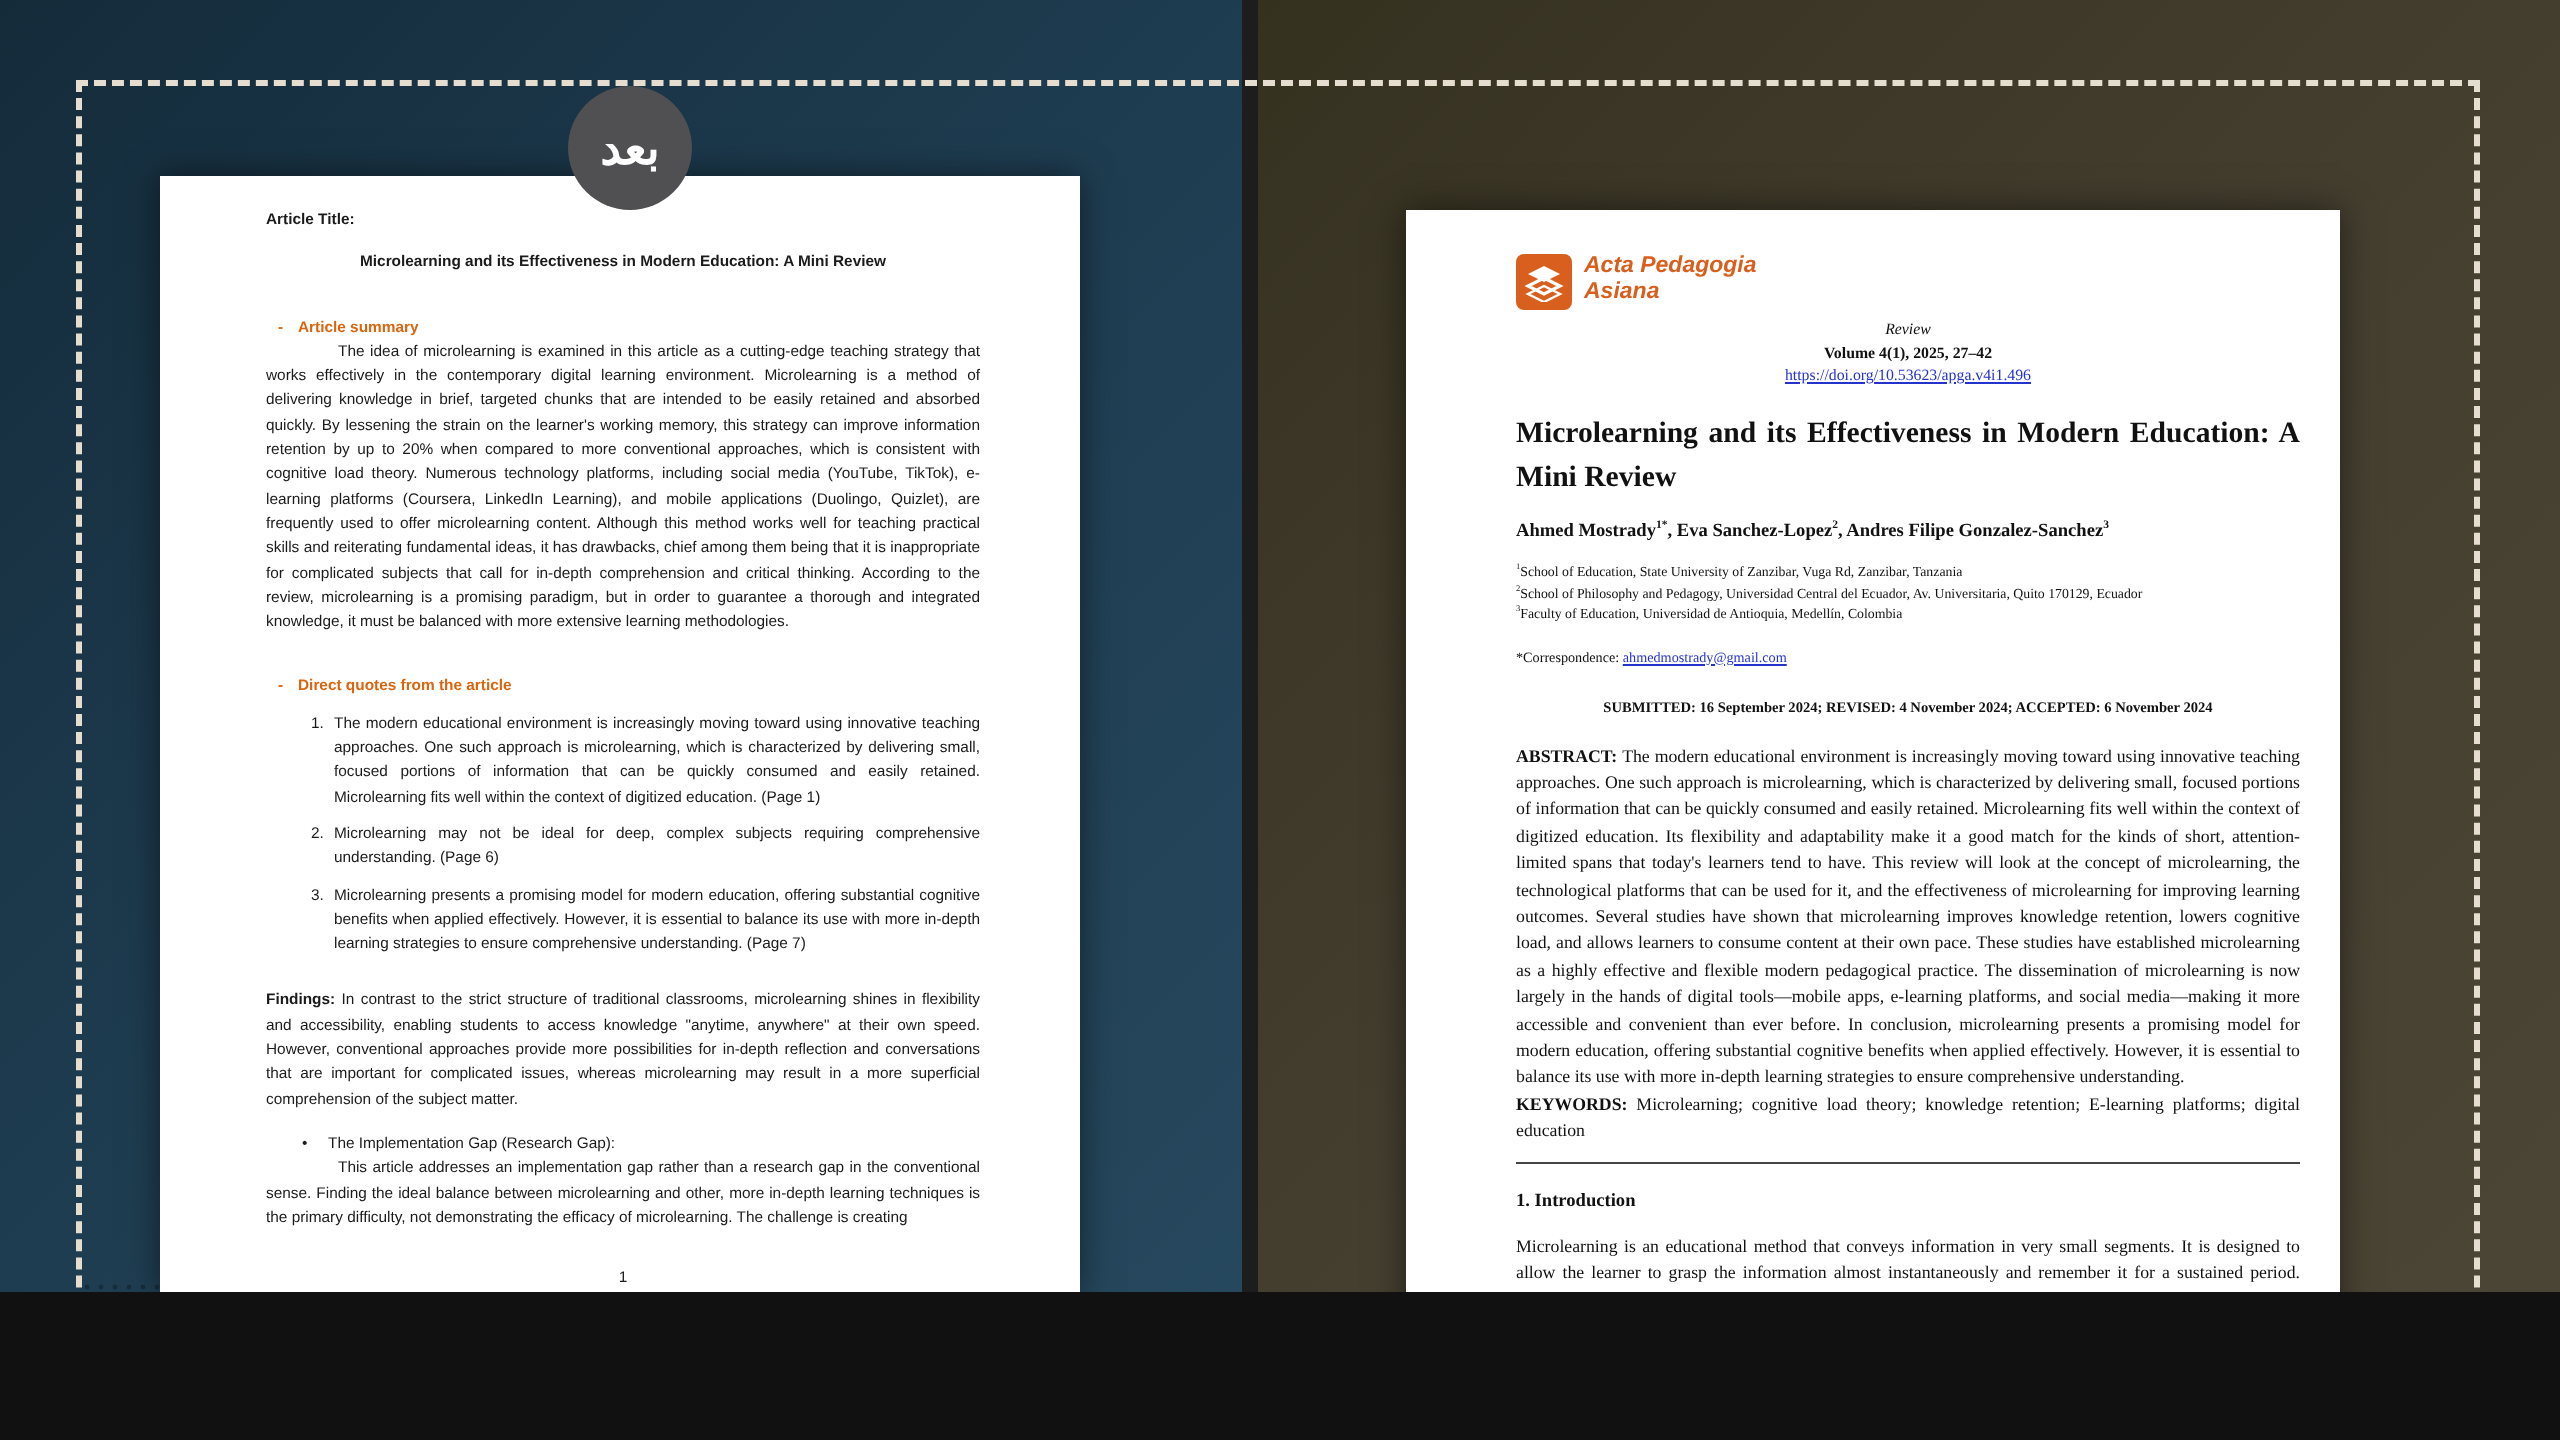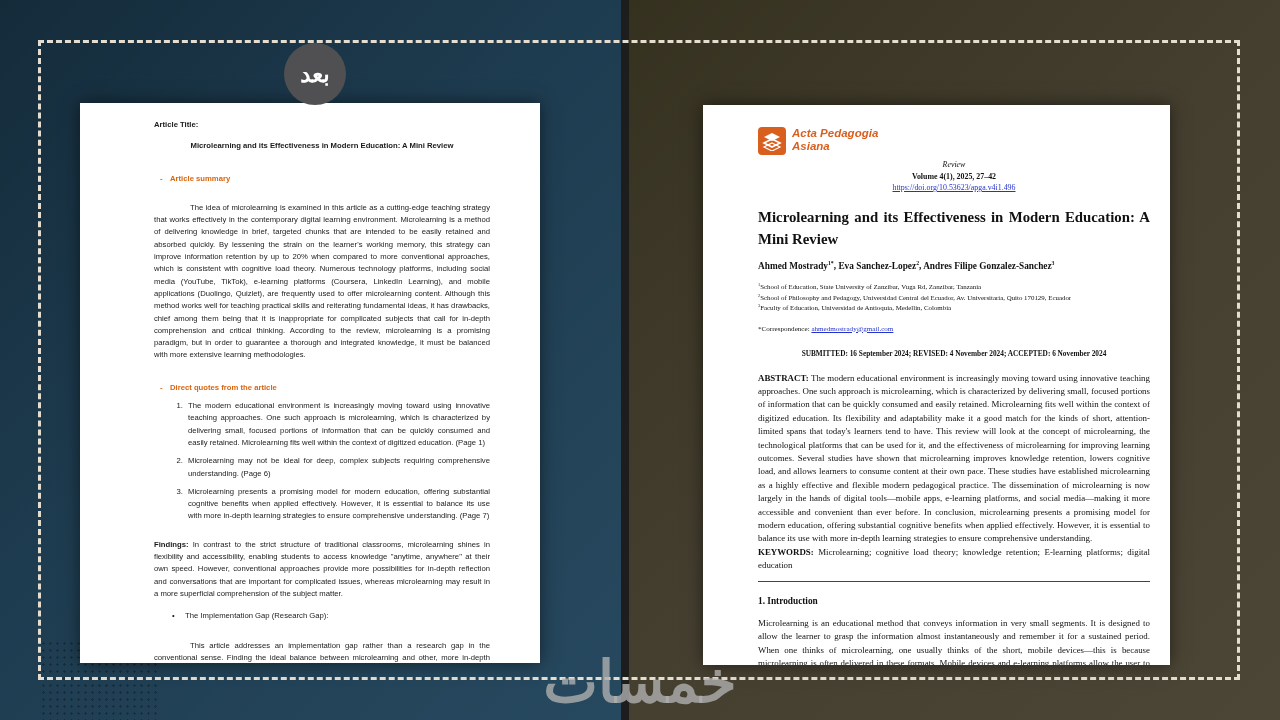--- a/index.html
+++ b/index.html
@@ -1,17 +1,17 @@
 <!DOCTYPE html>
 <html><head>
 <meta charset="utf-8">
 <style>
   * { margin:0; padding:0; box-sizing:border-box; }
   html,body { width:1280px; height:720px; overflow:hidden; background:#111; font-family:"Liberation Sans", sans-serif; }
-  .stage { position:relative; width:1280px; height:720px; overflow:hidden; }
+  .stage { position:relative; width:1280px; height:646px; overflow:hidden; }
 
   
   .bg-left  { position:absolute; left:0; top:0; width:621px; height:720px;
               background:linear-gradient(135deg,#142b3a 0%, #1e3c50 45%, #27495f 100%); }
   .bg-right { position:absolute; left:629px; top:0; width:651px; height:720px;
               background:linear-gradient(135deg,#35311f 0%, #453f30 50%, #4c4636 100%); }
   .bg-divider { position:absolute; left:621px; top:0; width:8px; height:720px; background:#1d1d1d; }
   .dots { position:absolute; left:40px; top:640px; width:120px; height:80px;
           background-image:radial-gradient(circle, rgba(0,0,0,0.35) 1.2px, transparent 1.3px);
           background-size:7px 7px; opacity:.8; }
@@ -23,33 +23,33 @@
   
   .badge { position:absolute; width:62px; height:62px; border-radius:50%;
            display:flex; align-items:center; justify-content:center;
            color:#fff; font-weight:bold; font-size:23px; z-index:5; }
   .badge-after  { left:284px; top:43px; background:#505052; }
   .badge-before { left:919px; top:42px; background:#2b4a60; }
 
   
   .page { position:absolute; background:#fff; overflow:hidden;
           box-shadow:0 0 16px rgba(0,0,0,.5); }
-  .page-after { left:80px; top:103px; width:460px; height:560px;
-                padding:16px 50px 0 74px; color:#1b1b1b;
+  .page-after { left:80px; top:88px; width:460px; height:560px;
+                padding:16px 50px 0 53px; color:#1b1b1b;
                 font-size:7.7px; line-height:12.3px; }
   .page-before { left:703px; top:105px; width:467px; height:560px;
                  padding:22px 20px 0 55px; color:#111;
                  font-family:"Liberation Serif", serif; font-size:8.9px; line-height:13.4px; }
 
   
   .pa-label { font-weight:bold; }
   .pa-title { font-weight:bold; text-align:center; margin-top:9px; }
   .pa-h { margin-top:20px; color:#d9650f; font-weight:bold; }
   .pa-h .mk { display:inline-block; width:10px; margin-left:6px; color:#d9650f; }
-  .pa-para { margin-top:17px; text-align:justify; }
+  .pa-para { margin-top:0; text-align:justify; }
   .indent { text-indent:36px; }
   .pa-list { margin-top:6px; padding-left:31px; }
   .pa-list li { margin-top:6px; text-align:justify; padding-left:3px; }
   .pa-findings { margin-top:16px; text-align:justify; }
   .pa-bullet-row { margin-top:10px; padding-left:18px; font-weight:normal; }
   .pa-bullet-row .bu { display:inline-block; width:13px; }
   .pa-pagenum { text-align:center; margin-top:18px; }
 
   
   .pb-header { display:flex; align-items:flex-start; }

